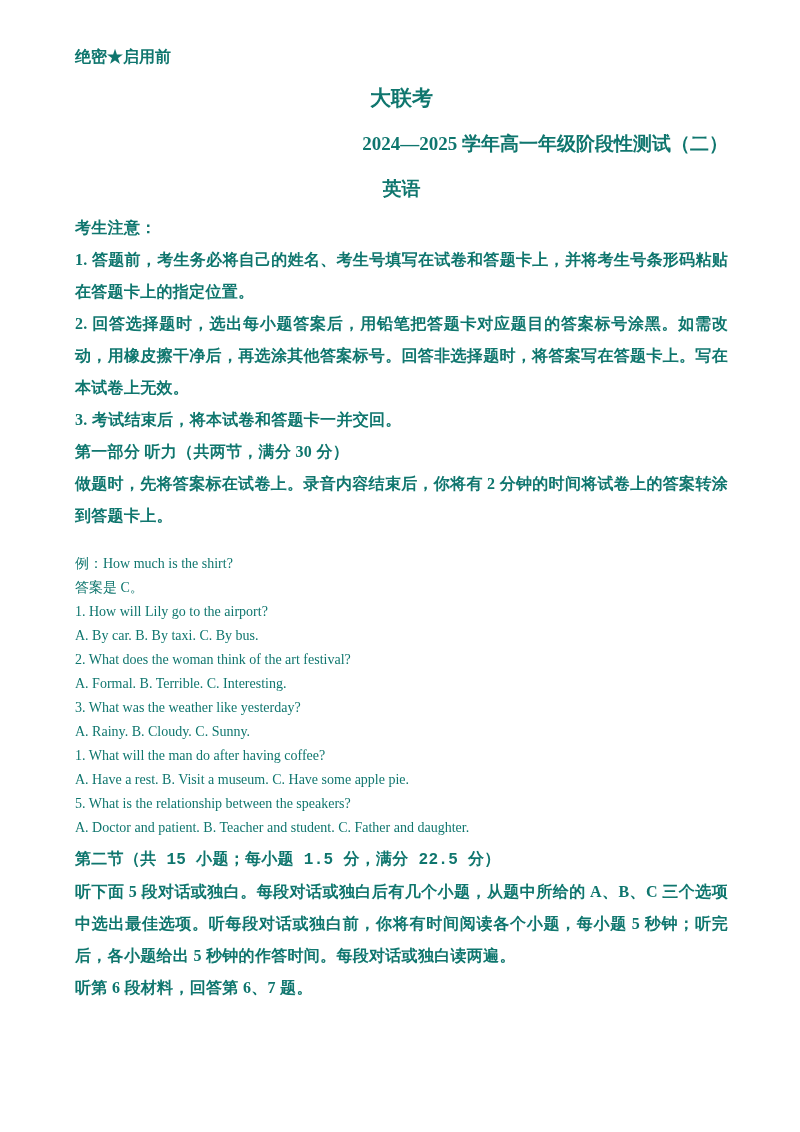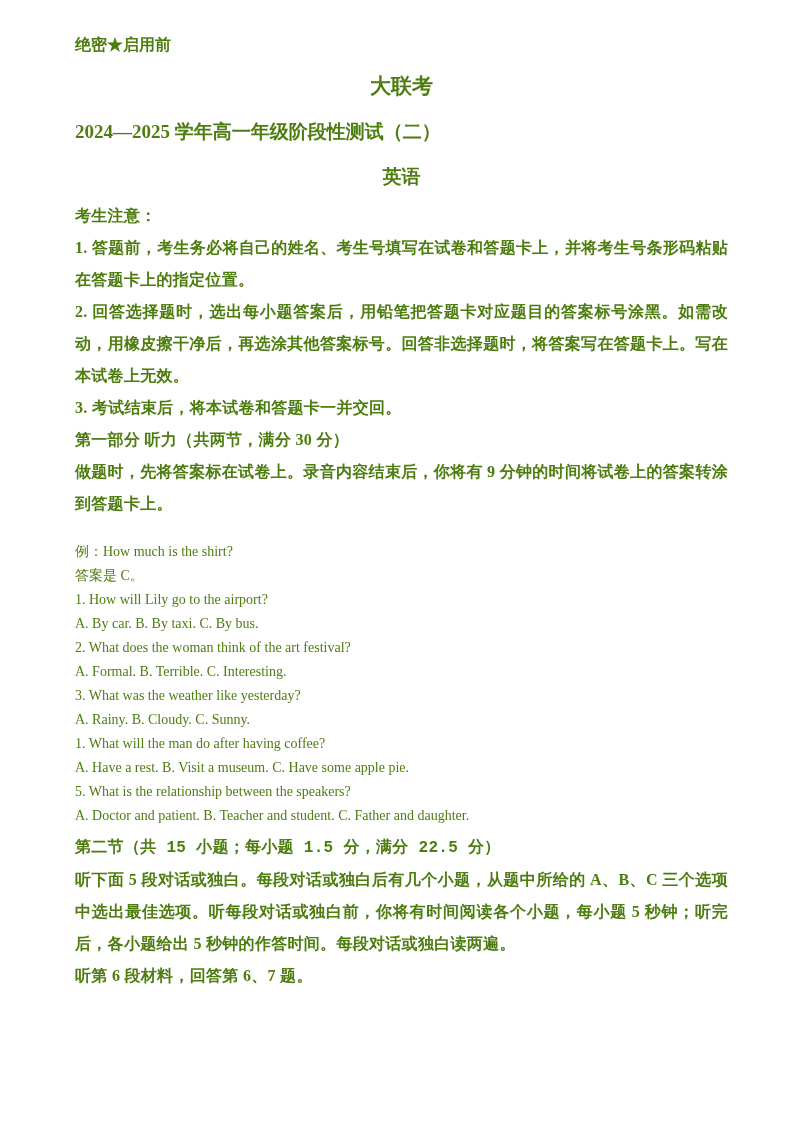--- a/index.html
+++ b/index.html
@@ -3,41 +3,41 @@
 <meta charset="utf-8">
 <style>
   * { margin: 0; padding: 0; box-sizing: border-box; }
   html, body { background: #ffffff; }
   .page {
     position: relative;
     width: 800px;
     height: 1132px;
     margin: 0 auto;
     background: #ffffff;
-    color: #4d7c0f;
+    color: #0f766e;
     font-family: "Liberation Serif", "DejaVu Serif", serif;
     overflow: hidden;
-    padding: 36px 72px 0 75px;
+    padding: 48px 72px 0 75px;
   }
   .security {
     font-size: 16px;
     font-weight: bold;
     line-height: 18px;
     text-align: left;
   }
   .brand {
     margin-top: 20px;
     text-align: center;
     font-size: 21px;
     font-weight: bold;
     line-height: 24px;
   }
   .exam-title {
     margin-top: 23px;
-    text-align: left;
+    text-align: right;
     font-size: 19px;
     font-weight: bold;
     line-height: 22px;
   }
   .subject {
     margin-top: 23px;
     text-align: center;
     font-size: 19px;
     font-weight: bold;
     line-height: 22px;
@@ -70,21 +70,21 @@
   <div class="brand">大联考</div>
   <div class="exam-title">2024—2025 学年高一年级阶段性测试（二）</div>
   <div class="subject">英语</div>
 
   <div class="cn first">考生注意：</div>
   <p class="cn">1. 答题前，考生务必将自己的姓名、考生号填写在试卷和答题卡上，并将考生号条形码粘贴在答题卡上的指定位置。</p>
   <p class="cn">2. 回答选择题时，选出每小题答案后，用铅笔把答题卡对应题目的答案标号涂黑。如需改动，用橡皮擦干净后，再选涂其他答案标号。回答非选择题时，将答案写在答题卡上。写在本试卷上无效。</p>
   <p class="cn">3. 考试结束后，将本试卷和答题卡一并交回。</p>
 
   <p class="cn">第一部分 听力（共两节，满分 30 分）</p>
-  <p class="cn">做题时，先将答案标在试卷上。录音内容结束后，你将有 9 分钟的时间将试卷上的答案转涂到答题卡上。</p>
+  <p class="cn">做题时，先将答案标在试卷上。录音内容结束后，你将有 2 分钟的时间将试卷上的答案转涂到答题卡上。</p>
 
 
   <p class="en gap-top">例：How much is the shirt?</p>
   <p class="en">答案是 C。</p>
 
   <p class="en">1. How will Lily go to the airport?</p>
   <p class="en">A. By car. B. By taxi. C. By bus.</p>
   <p class="en">2. What does the woman think of the art festival?</p>
   <p class="en">A. Formal. B. Terrible. C. Interesting.</p>
   <p class="en">3. What was the weather like yesterday?</p>

